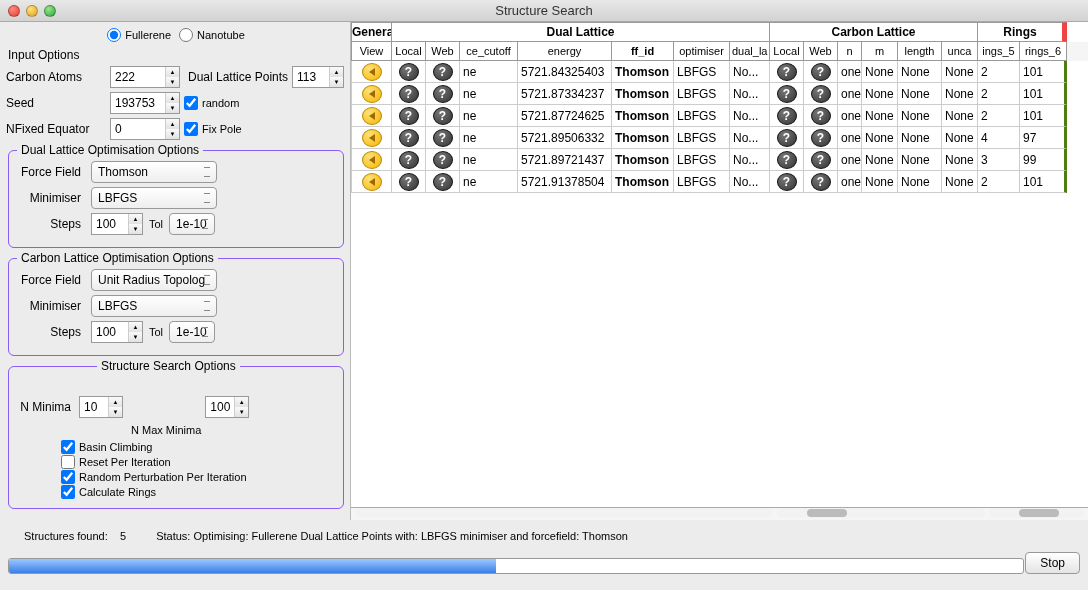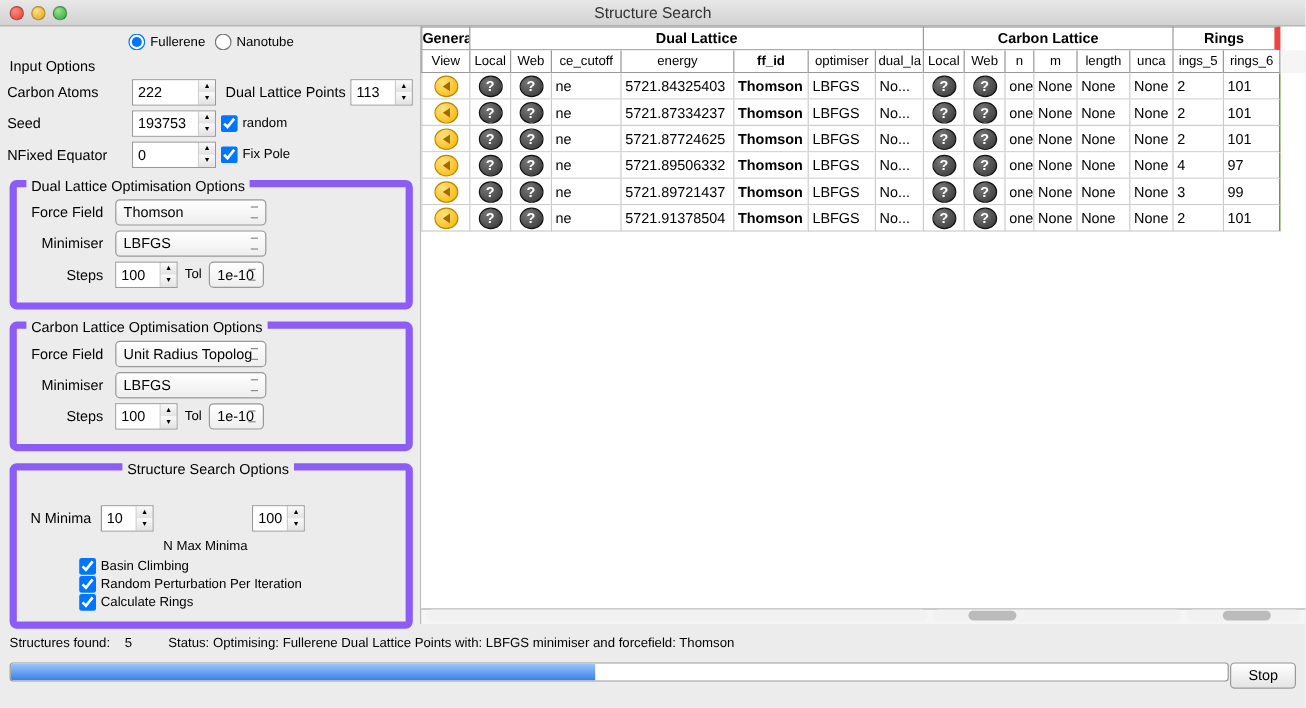--- a/index.html
+++ b/index.html
@@ -19,54 +19,54 @@
 input[type=radio] { width: 14px; height: 14px; }
 .section-label { font-size: 12px; margin: 6px 0 4px 2px; }
 .row { display: flex; align-items: center; margin-bottom: 4px; gap: 4px; }
 .row .lbl { width: 100px; font-size: 12px; }
 .spinbox { display: inline-flex; border: 1px solid #999; background: #fff; height: 22px; }
 .spinbox input { border: none; width: 54px; padding: 2px 4px; font-size: 12px; outline: none; }
 .spinbox .arrows { width: 14px; display: flex; flex-direction: column; border-left: 1px solid #ccc; }
 .spinbox .arrows span { flex: 1; display: flex; align-items: center; justify-content: center; font-size: 6px; background: linear-gradient(#fafafa,#e2e2e2); cursor: pointer; }
 .check { display: flex; align-items: center; gap: 4px; }
 .check input { width: 14px; height: 14px; }
-.groupbox { border: 6px solid #8b5cf6; border-radius: 6px; padding: 10px 8px 8px 8px; margin: 10px 2px 4px 2px; position: relative; background: #ececec; }
+.groupbox { border: 1px solid #8b5cf6; border-radius: 6px; padding: 10px 8px 8px 8px; margin: 10px 2px 4px 2px; position: relative; background: #ececec; }
 .groupbox .legend { position: absolute; top: -8px; left: 8px; background: #ececec; padding: 0 4px; font-size: 12px; }
 .groupbox .row .lbl { width: 70px; text-align: right; padding-right: 6px; }
 .combo { border: 1px solid #999; background: linear-gradient(#fff,#eee); border-radius: 4px; height: 22px; display: inline-flex; align-items: center; padding: 0 6px; min-width: 126px; position: relative; cursor: pointer; }
 .combo::after { content: ""; position: absolute; right: 4px; top: 3px; width: 10px; height: 14px; background:
   linear-gradient(#888,#888) center 2px/6px 1px no-repeat,
   linear-gradient(#888,#888) center 11px/6px 1px no-repeat; }
 .combo .txt { font-size: 12px; }
 .combo.small { min-width: 46px; }
 .ssopt .row .lbl { width: 58px; text-align: right; padding-right: 4px; }
 .ssopt .check { margin-left: 44px; margin-bottom: 1px; }
 
 .tbl-head { display: flex; background: #fff; }
 .hgroup { border: 1px solid #999; border-right: none; text-align: center; padding: 2px 0; font-size: 12px; font-weight: bold; background: #fff; }
 .hgroup:last-child { border-right: 5px solid #ef4444; }
 .sub-head { display: flex; }
 .sub-head .col { border: 1px solid #999; border-top: none; border-right: none; padding: 3px 2px; text-align: center; font-size: 11px; background: #fff; overflow: hidden; white-space: nowrap; }
 .sub-head .col:last-child { border-right: 1px solid #999; }
 .tbody { flex: 1; overflow: auto; background: #fff; border-bottom: 1px solid #aaa; }
 .trow { display: flex; height: 22px; }
 .trow .cell { border: 1px solid #ccc; border-top: none; border-right: none; padding: 2px 3px; font-size: 12px; display: flex; align-items: center; justify-content: center; overflow: hidden; white-space: nowrap; background: #fff; }
-.trow .cell:last-child { border-right: 1px solid #4d7c0f; }
+.trow .cell:last-child { border-right: 3px solid #4d7c0f; }
 .cell.left-align { justify-content: flex-start; }
 .view-btn { width: 20px; height: 18px; border-radius: 50%; background: radial-gradient(circle at 35% 30%, #ffe27a, #f5b400); border: 1px solid #b88800; display: flex; align-items: center; justify-content: center; cursor: pointer; }
 .view-btn::after { content: ""; width: 0; height: 0; border-top: 4px solid transparent; border-bottom: 4px solid transparent; border-right: 6px solid #a06a00; }
 .q-btn { width: 20px; height: 18px; border-radius: 50%; background: radial-gradient(circle at 35% 30%, #777, #333); border: 1px solid #111; color: #fff; display: flex; align-items: center; justify-content: center; font-weight: bold; font-size: 12px; cursor: pointer; }
 
 .c-view{width:40px;} .c-local{width:34px;} .c-web{width:34px;} .c-cut{width:58px;}
 .c-en{width:94px;} .c-ff{width:62px;font-weight:bold;} .c-opt{width:56px;} .c-dl{width:40px;}
 .c-local2{width:34px;} .c-web2{width:34px;} .c-n{width:24px;} .c-m{width:36px;}
 .c-len{width:44px;} .c-unc{width:36px;} .c-r5{width:42px;} .c-r6{width:48px;}
 
-.statusbar { padding: 10px 8px 4px 8px; font-size: 12px; display: flex; gap: 30px; }
-.progress-row { display: flex; align-items: flex-start; padding: 6px 8px 8px 8px; gap: 1px; }
+.statusbar { padding: 10px 8px 4px 8px; font-size: 12px; display: flex; gap: 30px; margin-left: 16px; }
+.progress-row { display: flex; align-items: flex-end; padding: 6px 8px 8px 8px; gap: 1px; }
 .progress { flex: 1; height: 16px; border: 1px solid #999; border-radius: 3px; background: #fff; overflow: hidden; }
 .progress .bar { height: 100%; width: 48%; background: linear-gradient(#9cc7ff,#3a7fe6); }
 .btn { background: linear-gradient(#fff,#e4e4e4); border: 1px solid #999; border-radius: 4px; padding: 3px 14px; cursor: pointer; font-size: 12px; }
 .scroll-hint { height: 12px; display: flex; gap: 4px; padding: 0 4px 2px 4px; }
 .scroll-track { flex:1; background:#f2f2f2; border-radius:6px; position:relative; }
 .scroll-thumb { position:absolute; height:8px; top:1px; background:#bbb; border-radius:4px; }
 </style>
 </head>
 <body>
 
@@ -216,20 +216,24 @@
             <input style="width: 28px;" value="100">
             <span class="arrows">
               <span>▲</span>
               <span>▼</span>
             </span>
           </span>
       </div>
       <label class="check">
           <input type="checkbox" checked="" style="">
           <span>Basin Climbing</span>
+        </label>
+      <label class="check">
+          <input type="checkbox" style="">
+          <span>Reset Per Iteration</span>
         </label>
       <label class="check">
           <input type="checkbox" checked="" style="">
           <span>Random Perturbation Per Iteration</span>
         </label>
       <label class="check">
           <input type="checkbox" checked="" style="">
           <span>Calculate Rings</span>
         </label>
     </div>

